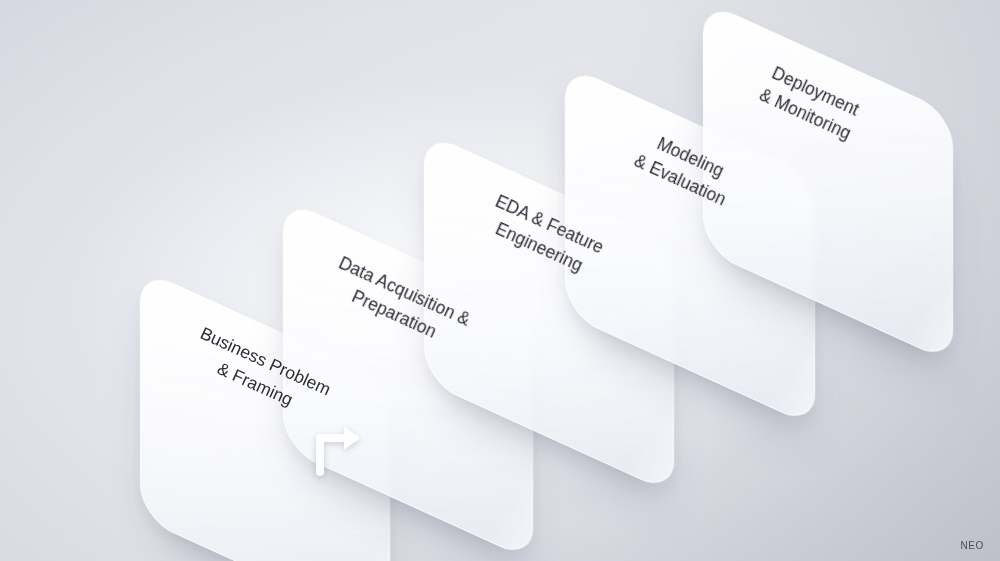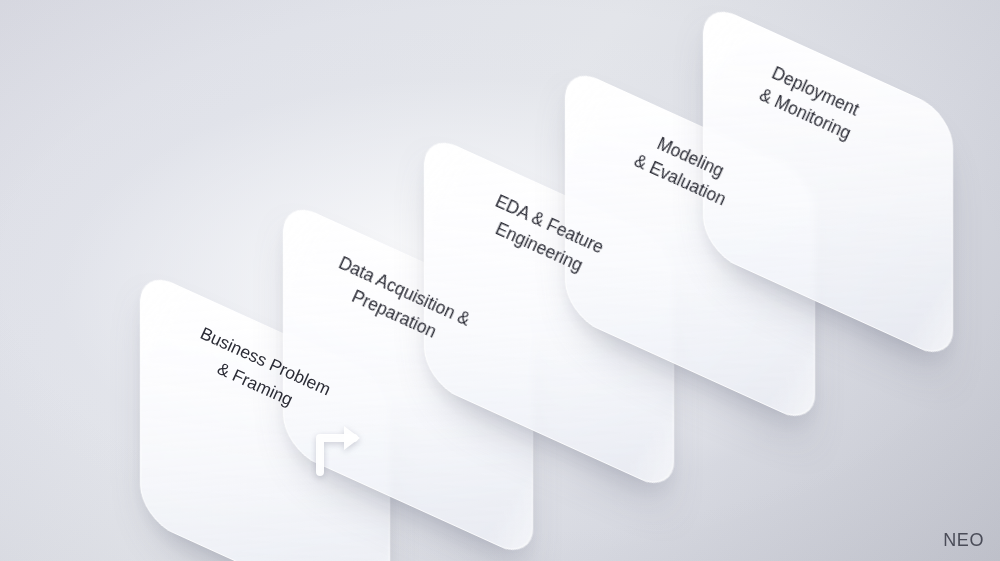--- a/index.html
+++ b/index.html
@@ -117,21 +117,21 @@
     position: absolute;
     z-index: 5;
     filter: drop-shadow(0 2px 3px rgba(120,124,142,0.35));
   }
 
   
   #watermark {
     position: absolute;
     right: 16px;
     bottom: 10px;
-    font-size: 18px;
+    font-size: 10px;
     letter-spacing: 0.6px;
     color: #4a4c58;
     z-index: 20;
     user-select: none;
   }
 </style>
 </head>
 <body>
 
 <div id="stage">

